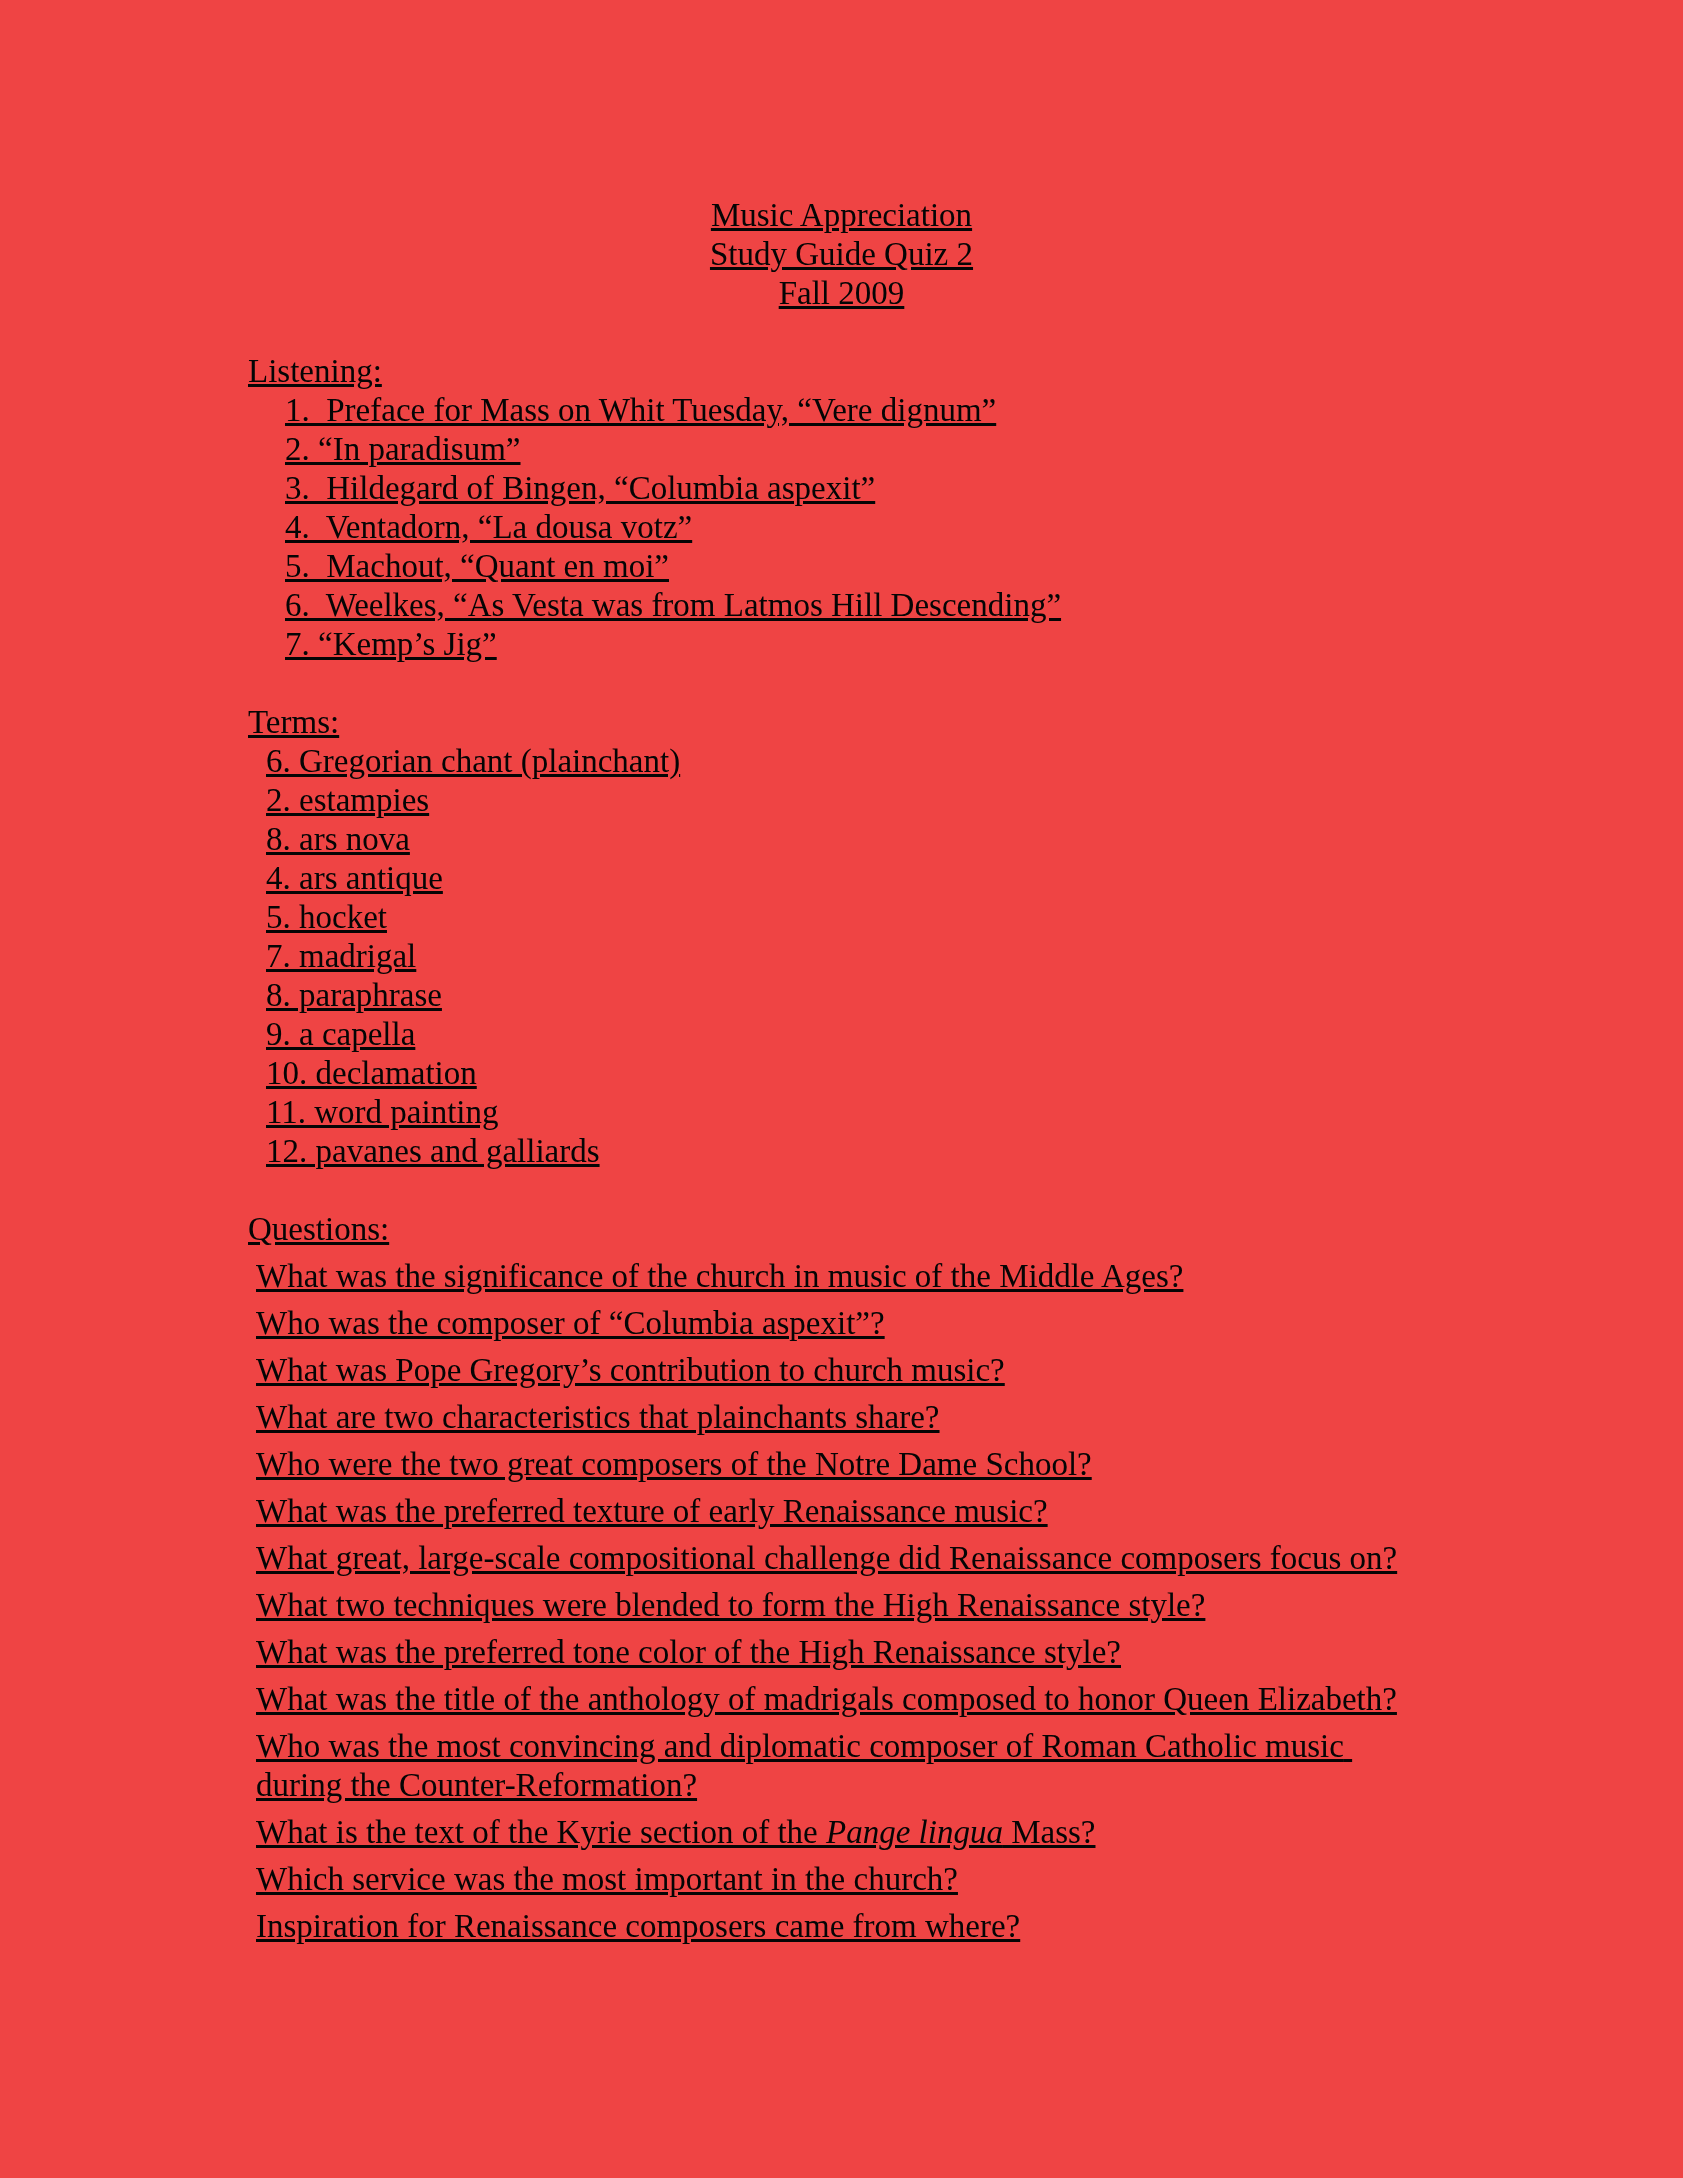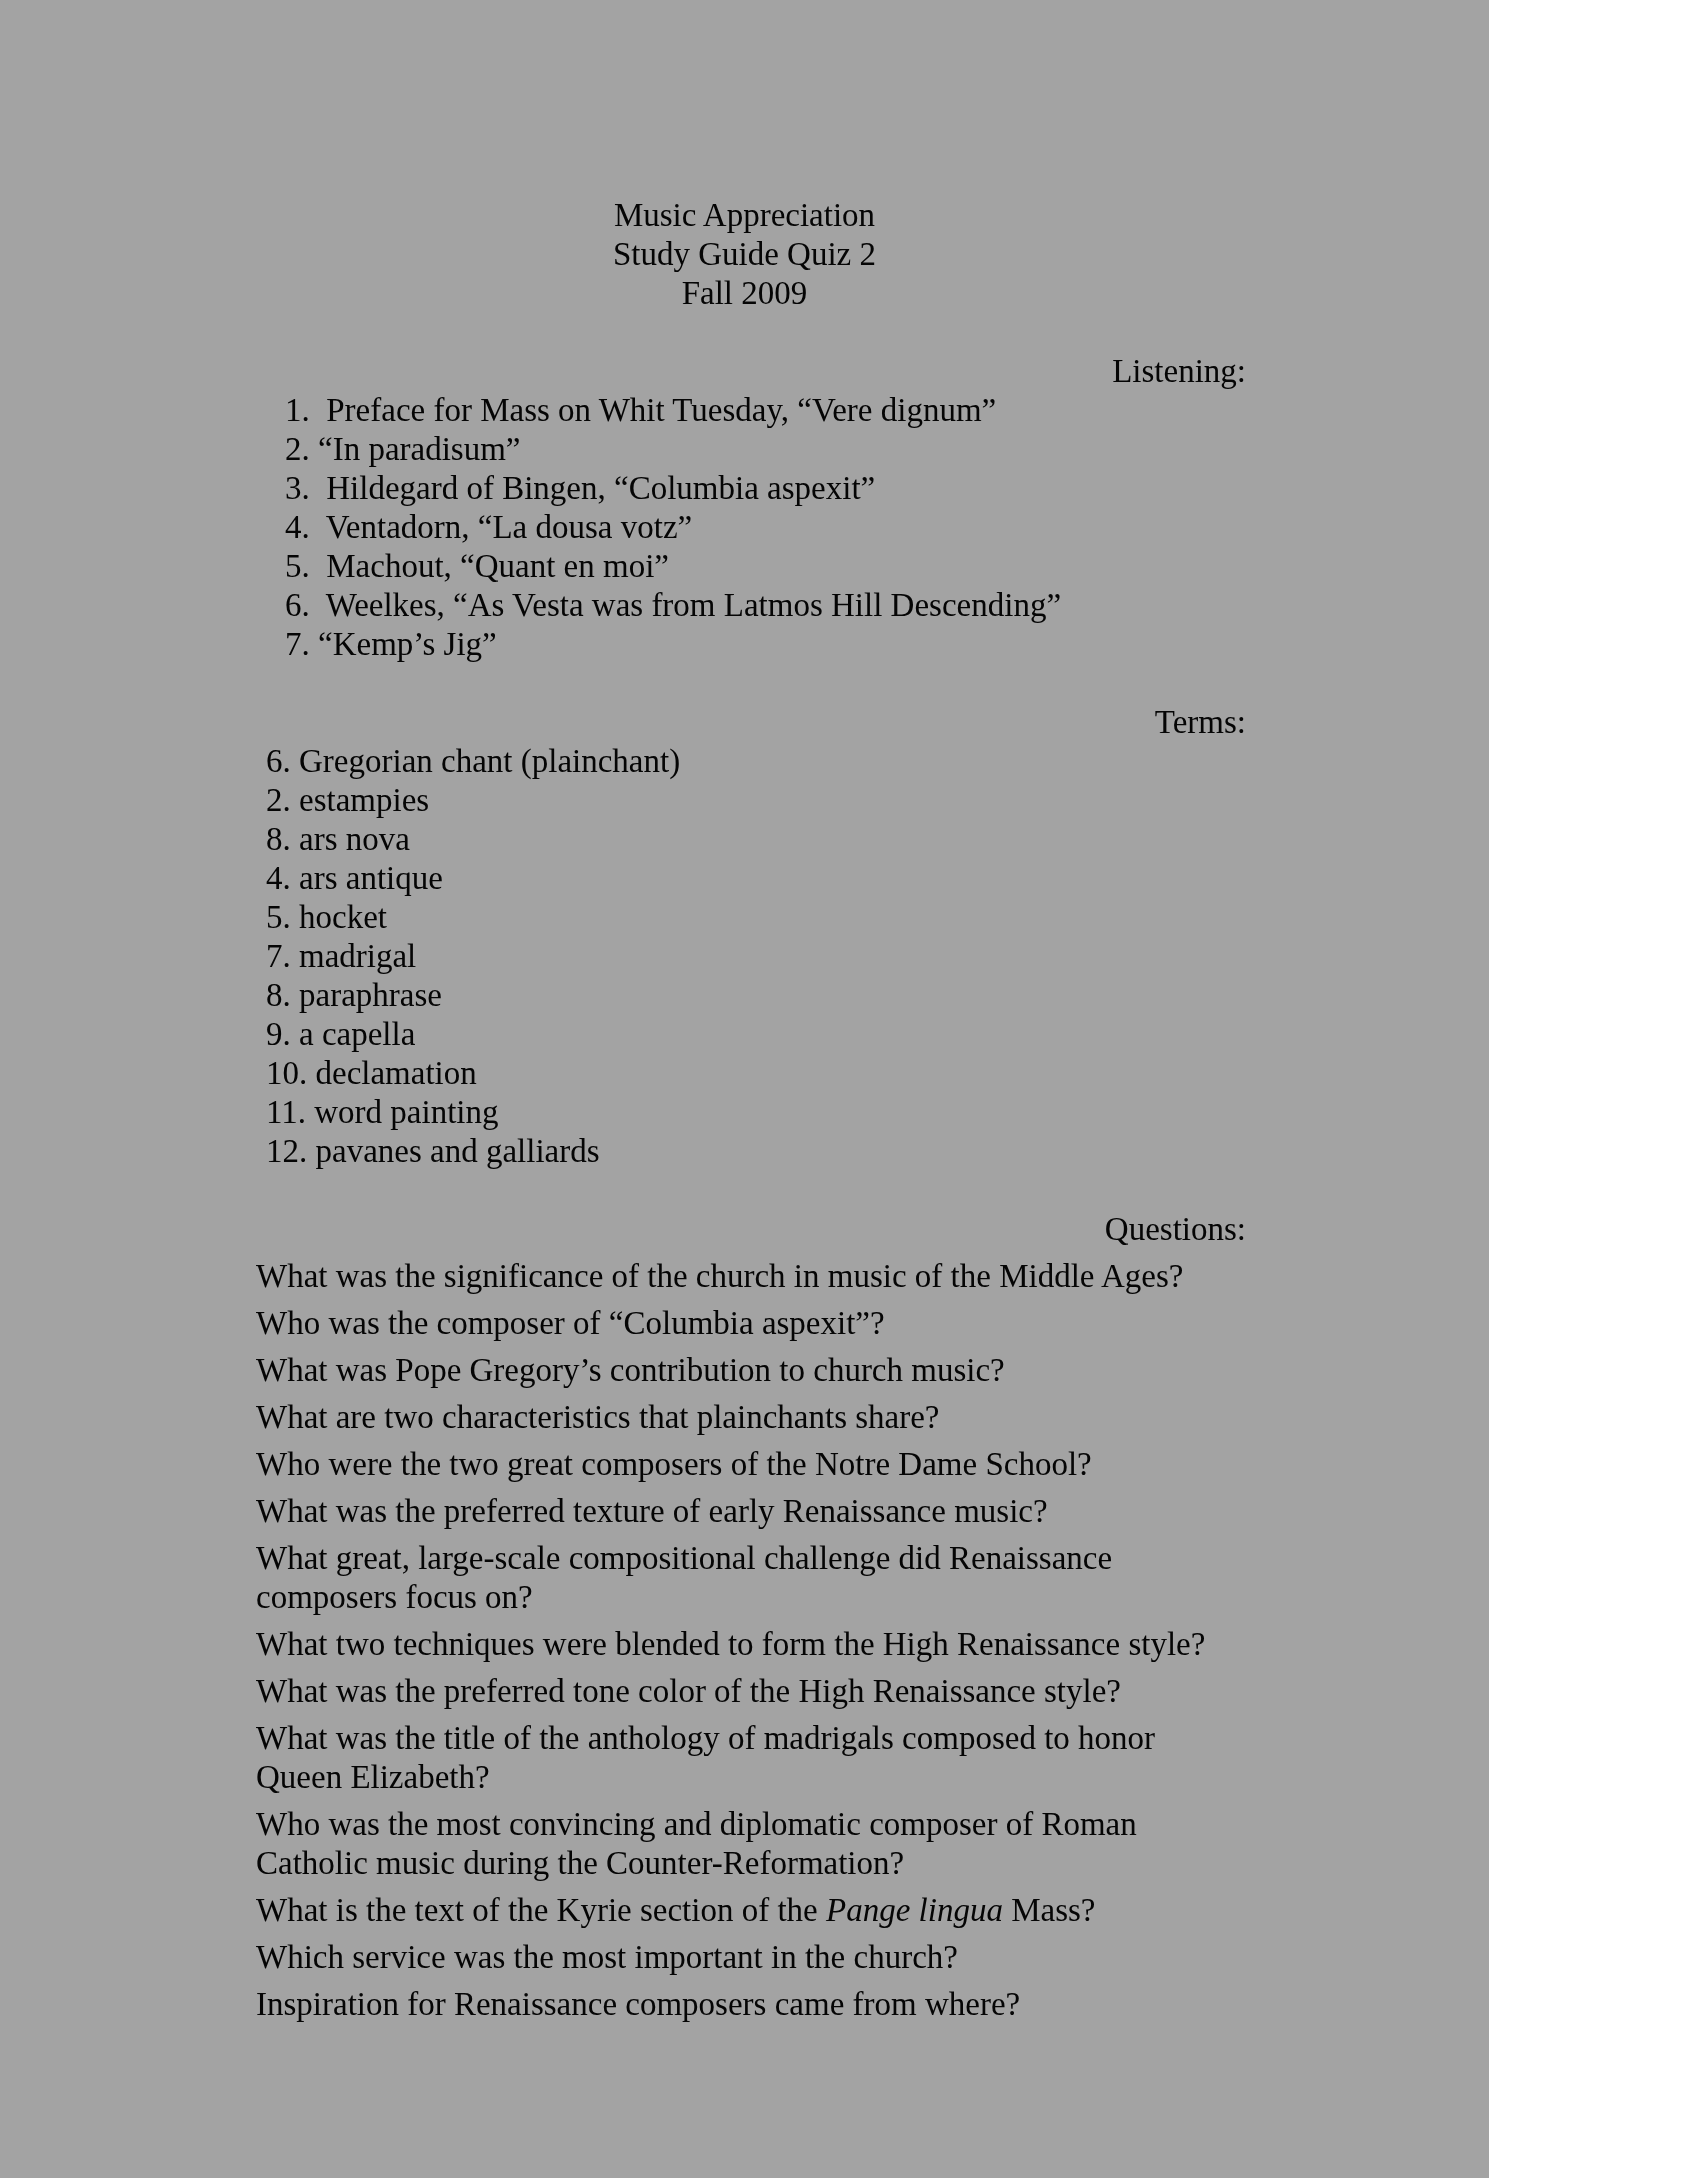--- a/index.html
+++ b/index.html
@@ -11,42 +11,42 @@
     width: 1683px;
     height: 2178px;
     position: relative;
     font-family: "Liberation Serif", "DejaVu Serif", serif;
     font-size: 33px;
     line-height: 39px;
     color: #050505;
     -webkit-font-smoothing: antialiased;
   }
   .page {
-    width: 1489px;
+    width: 1683px;
     height: 2178px;
-    background: #a3a3a3;
+    background: #ef4444;
     overflow: hidden;
+    text-decoration: underline;
   }
   .title-block {
     padding-top: 196px;
     text-align: center;
   }
   .content {
     padding-left: 248px;
     padding-right: 243px;
   }
   .doc-section {
     margin-top: 39px;
   }
   .line {
     white-space: pre-wrap;
   }
   .heading {
     white-space: pre-wrap;
-    text-align: right;
   }
   .listening-list .line {
     padding-left: 37px;
   }
   .terms-list .line {
     padding-left: 18px;
   }
   .questions-list p {
     margin: 8px;
     white-space: pre-wrap;

